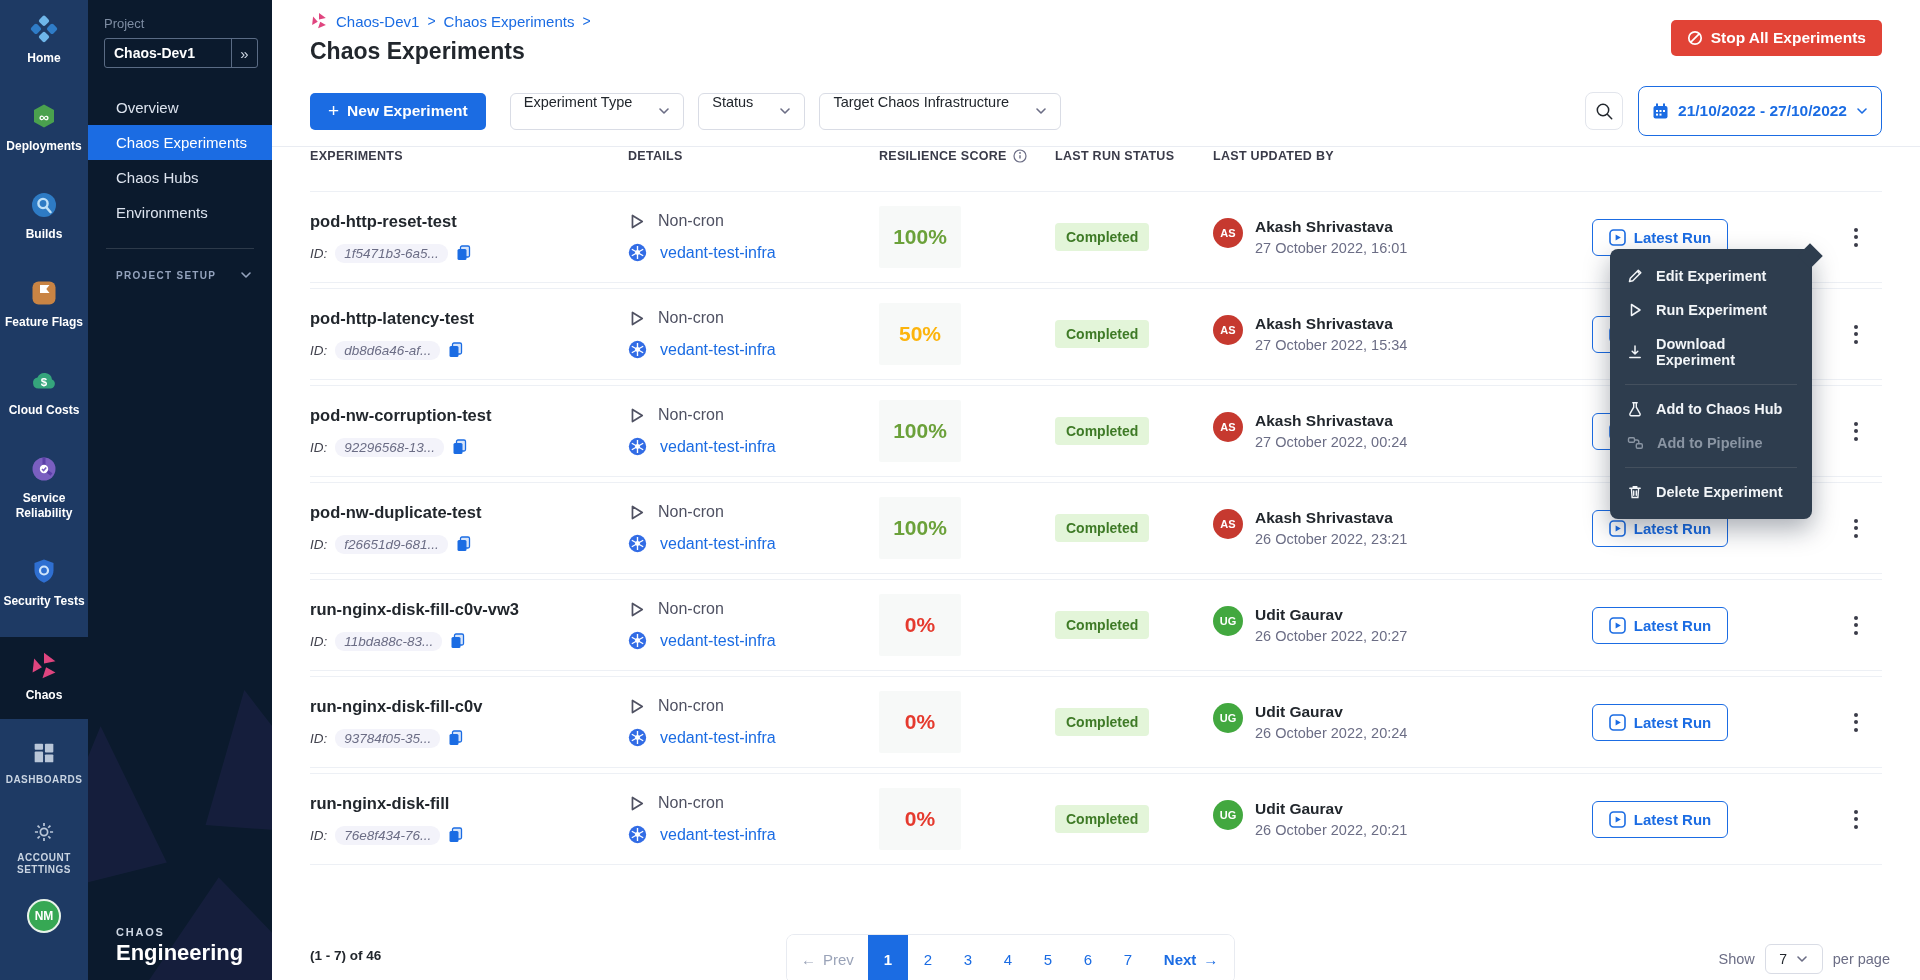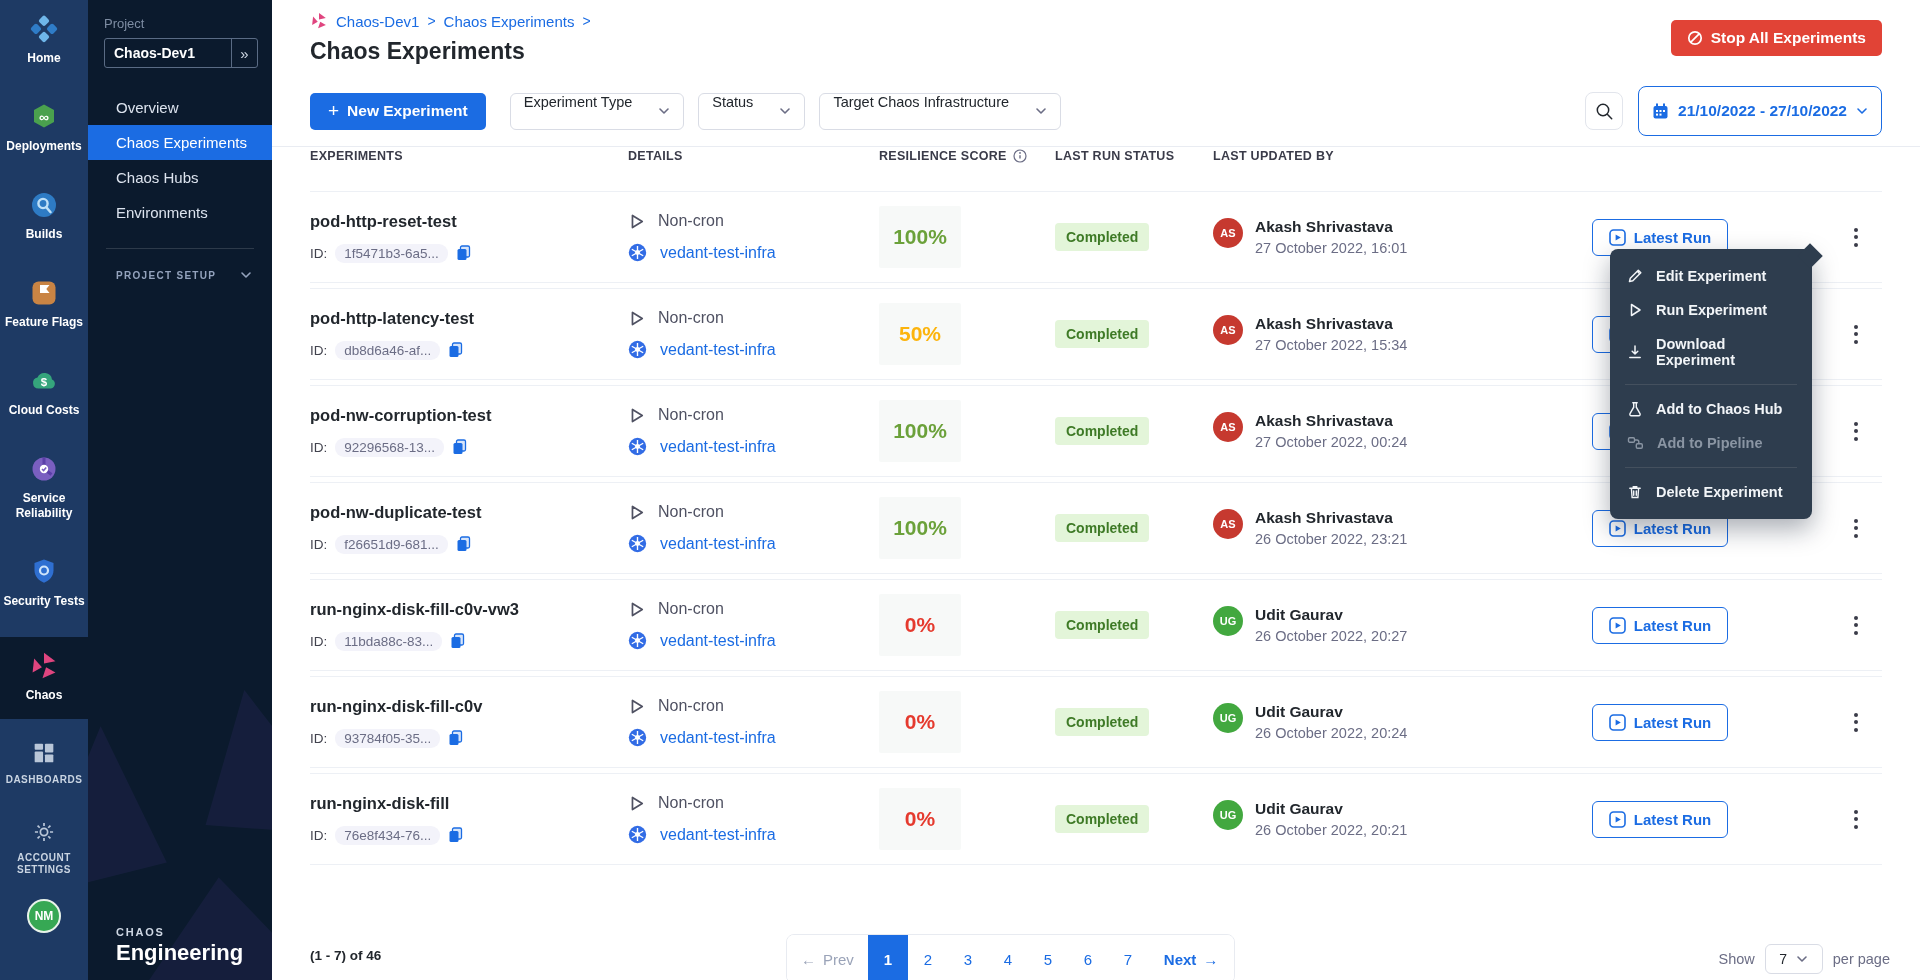--- a/index.html
+++ b/index.html
@@ -66,21 +66,21 @@
   .toolbar-sep { border-bottom:1px solid #e9ecf2; margin:16px -38px 0; }
 
   .grid-cols { display:grid; grid-template-columns:318px 251px 176px 158px 379px 252px 1fr; align-items:center; }
   .table-head { height:18px; font-size:12.5px; font-weight:bold; letter-spacing:.3px; color:#3a3b49; }
   .th { display:flex; align-items:center; gap:6px; }
 
   .rows { margin-top:26px; }
   .row { height:92px; background:#fff; border-top:1px solid #edf0f5; border-bottom:1px solid #edf0f5; margin-bottom:5px; }
   .cellcol { display:flex; flex-direction:column; gap:13px; }
   .exp-name { font-size:16.5px; font-weight:bold; color:#22272d; cursor:pointer; }
-  .id-line { display:flex; align-items:center; gap:8px; }
+  .id-line { display:flex; align-items:center; gap:8px;font-style:italic; }
   .id-label { font-size:13.5px; color:#42434e; }
   .id-chip { font-size:13.5px; color:#6b6d85; background:#f3f3fa; border-radius:9px; padding:2px 9px; }
   .copy { cursor:pointer; display:flex; }
   .detail-line { display:flex; align-items:center; gap:13px; }
   .sched { font-size:16px; color:#4f5162; }
   .infra { font-size:16px; color:#1b6ce3; cursor:pointer; }
   .score-tile { width:82px; height:62px; background:#f7f9f8; border-radius:2px; display:flex;
     align-items:center; justify-content:center; font-size:21px; font-weight:bold; }
   .badge { display:inline-block; background:#e3f5d9; color:#3e7a26; font-size:14px; font-weight:bold;
     border-radius:4px; padding:6px 11px; }

